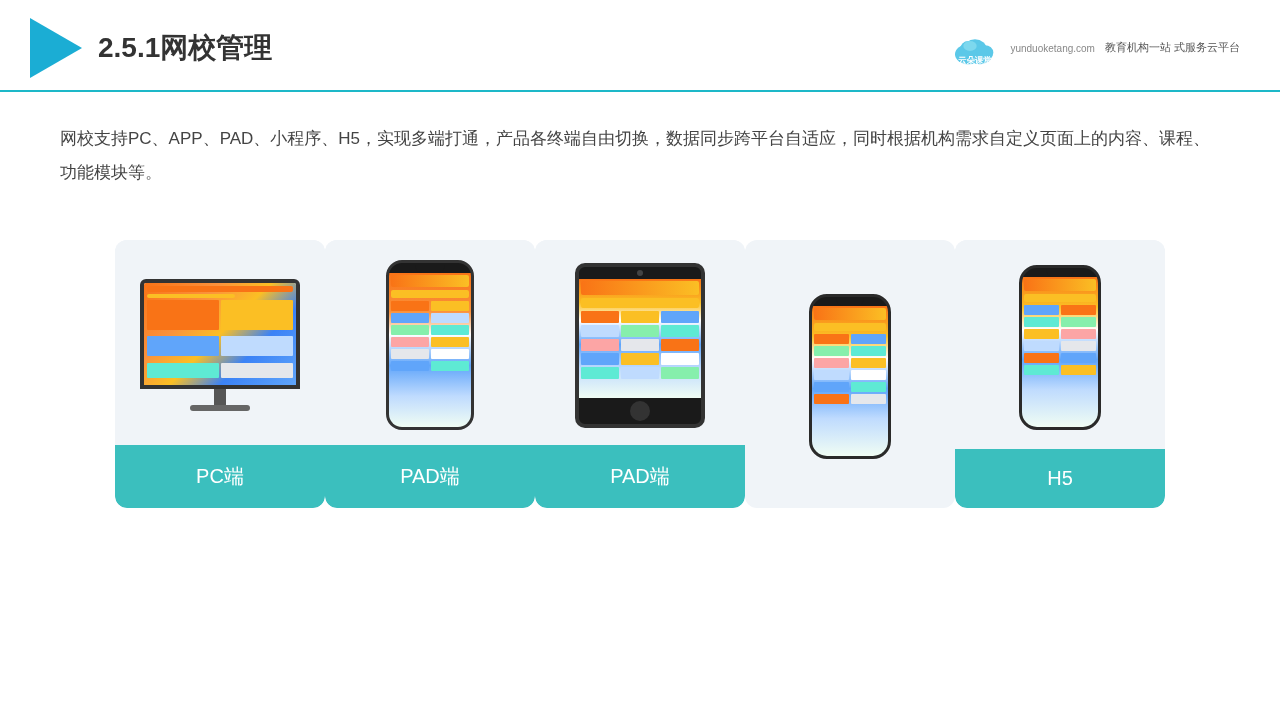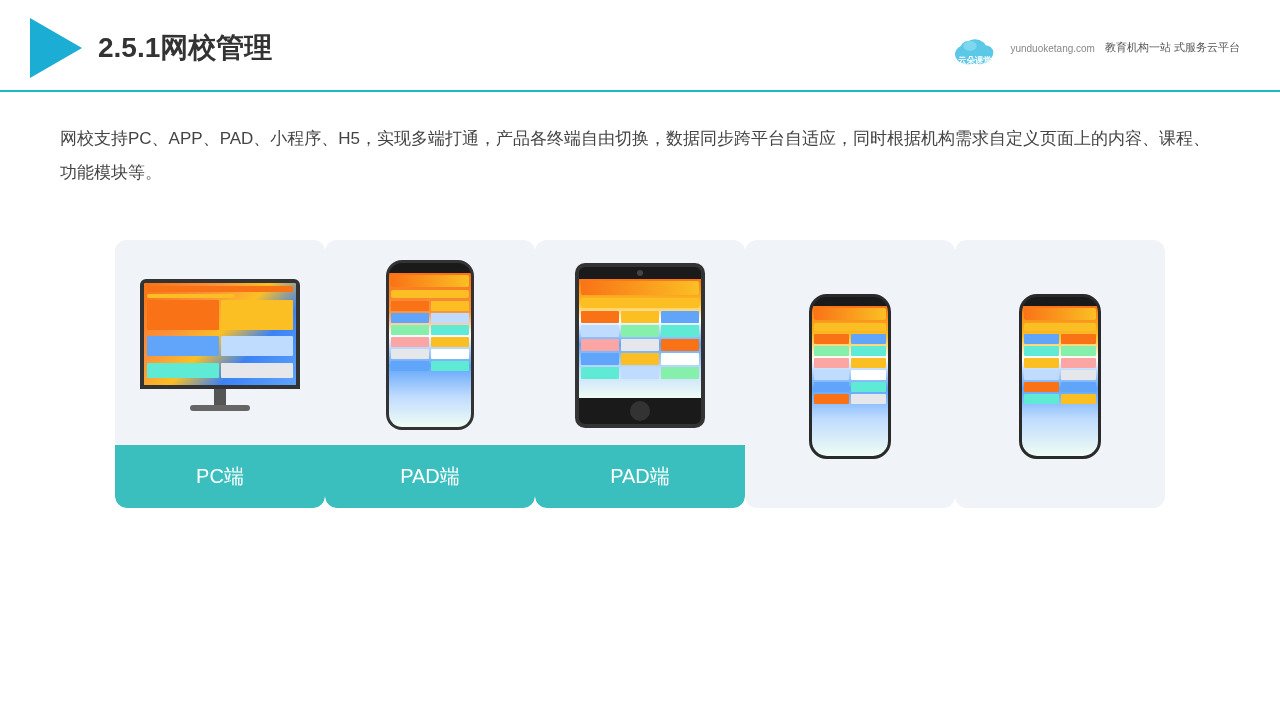--- a/index.html
+++ b/index.html
@@ -506,15 +506,16 @@
             <div style="flex:1;background:#f97316;border-radius:1px;"></div>
             <div style="flex:1;background:#60a5fa;border-radius:1px;"></div>
           </div>
           <div style="display:flex;gap:2px;height:10px;">
             <div style="flex:1;background:#5eead4;border-radius:1px;"></div>
             <div style="flex:1;background:#fbbf24;border-radius:1px;"></div>
           </div>
         </div>
       </div>
     </div>
+    <div class="card-label">H5</div>
   </div>
 
 </div>
 
 </body></html>

